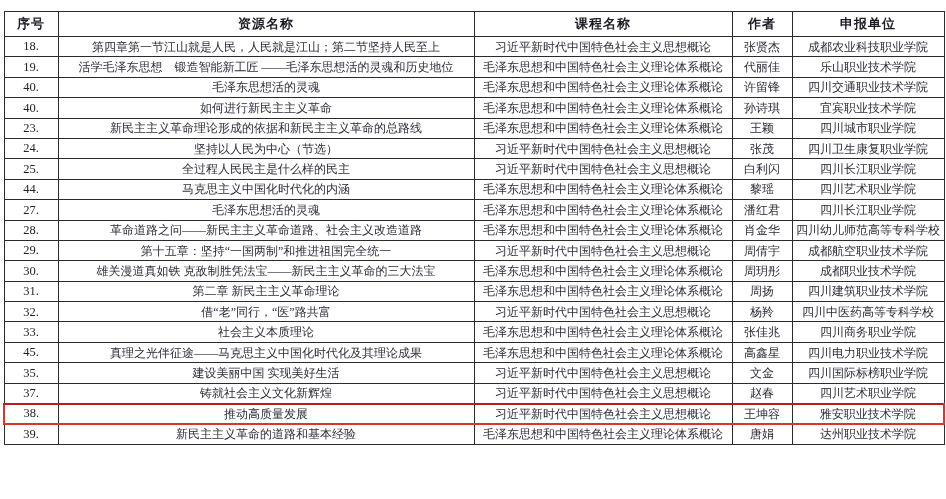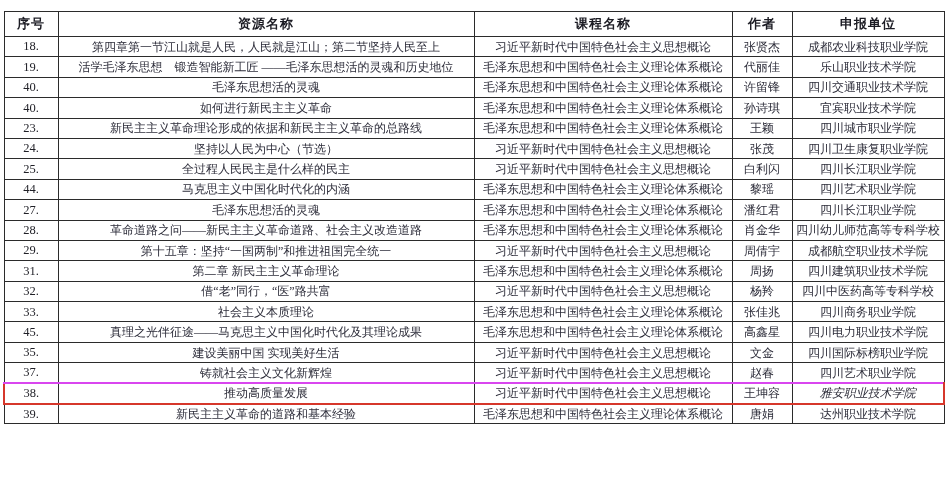--- a/index.html
+++ b/index.html
@@ -51,25 +51,25 @@
     color: #2d2d3a;
     line-height: 1;
   }
   .doc-table td.col-index {
     font-size: 12.5px;
     color: #1f1f26;
     letter-spacing: 0;
   }
   
   tr.hl td {
-    border-top: 2px solid #d946ef;
+    border-top: 2px solid #b91c1c;
     border-bottom: 2px solid #d6372b;
   }
   tr.hl td:first-child { border-left: 2px solid #d6372b; }
-  tr.hl td:last-child  { border-right: 2px solid #d6372b; font-style: italic; }
+  tr.hl td:last-child  { border-right: 2px solid #d6372b; }
 </style>
 </head>
 <body>
 
 <div class="page">
   <table class="doc-table">
     <colgroup>
       <col class="c-index">
       <col class="c-resource">
       <col class="c-course">
@@ -157,20 +157,27 @@
           <td class="col-unit">四川幼儿师范高等专科学校</td>
         </tr>
         <tr>
           <td class="col-index">29.</td>
           <td class="col-resource">第十五章：坚持“一国两制”和推进祖国完全统一</td>
           <td class="col-course">习近平新时代中国特色社会主义思想概论</td>
           <td class="col-author">周倩宇</td>
           <td class="col-unit">成都航空职业技术学院</td>
         </tr>
         <tr>
+          <td class="col-index">30.</td>
+          <td class="col-resource">雄关漫道真如铁 克敌制胜凭法宝——新民主主义革命的三大法宝</td>
+          <td class="col-course">毛泽东思想和中国特色社会主义理论体系概论</td>
+          <td class="col-author">周玥彤</td>
+          <td class="col-unit">成都职业技术学院</td>
+        </tr>
+        <tr>
           <td class="col-index">31.</td>
           <td class="col-resource">第二章 新民主主义革命理论</td>
           <td class="col-course">毛泽东思想和中国特色社会主义理论体系概论</td>
           <td class="col-author">周扬</td>
           <td class="col-unit">四川建筑职业技术学院</td>
         </tr>
         <tr>
           <td class="col-index">32.</td>
           <td class="col-resource">借“老”同行，“医”路共富</td>
           <td class="col-course">习近平新时代中国特色社会主义思想概论</td>

